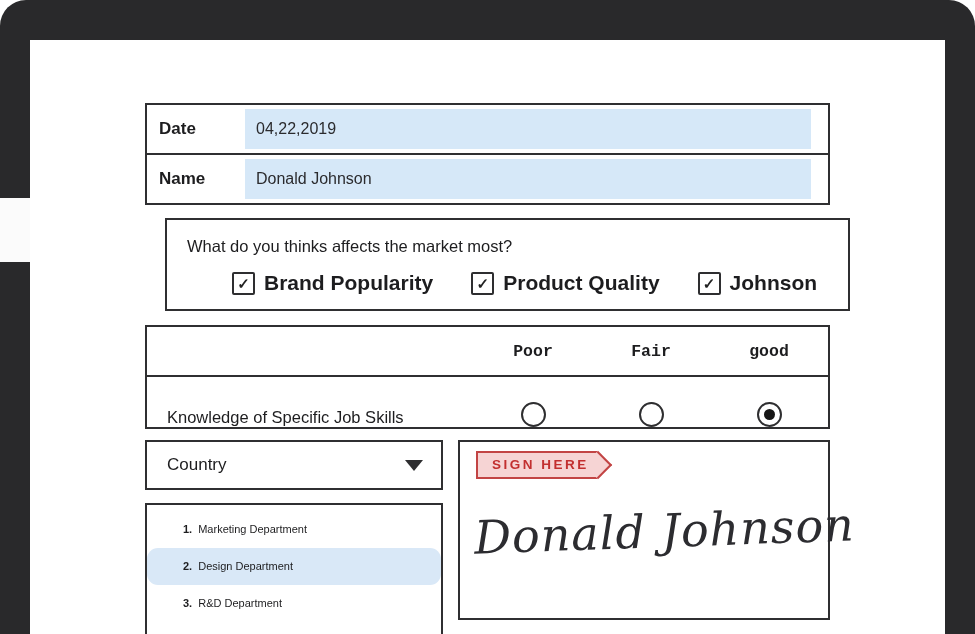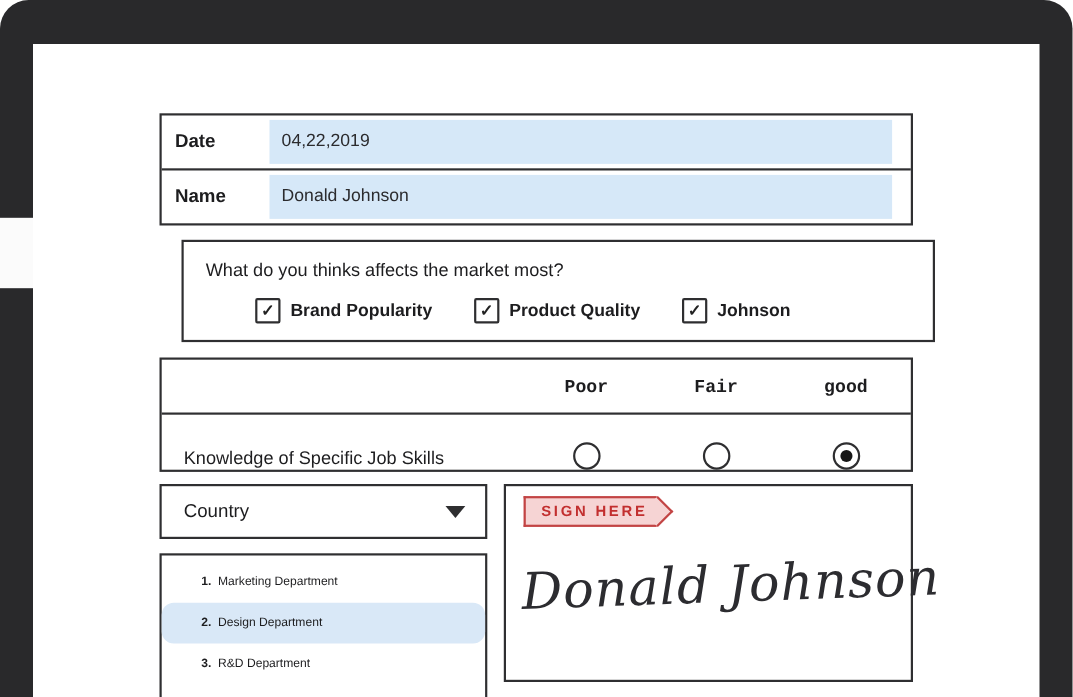--- a/index.html
+++ b/index.html
@@ -64,21 +64,21 @@
     color: #2b2b2e;
     white-space: nowrap;
     overflow: hidden;
   }
 
   
   .question-box { left: 115px; top: 178px; width: 685px; height: 93px; padding: 17px 0 0 20px; margin-left: 20px; }
   .question-text { font-size: 16.5px; }
   .options { display: flex; gap: 38px; margin: 15px 0 0 45px; align-items: center; }
   .option { display: flex; align-items: center; gap: 9px; cursor: default; }
-  .option-label { font-weight: bold; font-size: 16px; text-align: center; }
+  .option-label { font-weight: bold; font-size: 21px; text-align: center; }
   .checkbox {
     width: 19px; height: 19px;
     border: 2px solid #2e2e30;
     border-radius: 2px;
     background: #fff;
     display: flex; align-items: center; justify-content: center;
     font-size: 15px; font-weight: bold; color: #222;
     line-height: 1;
   }
 

